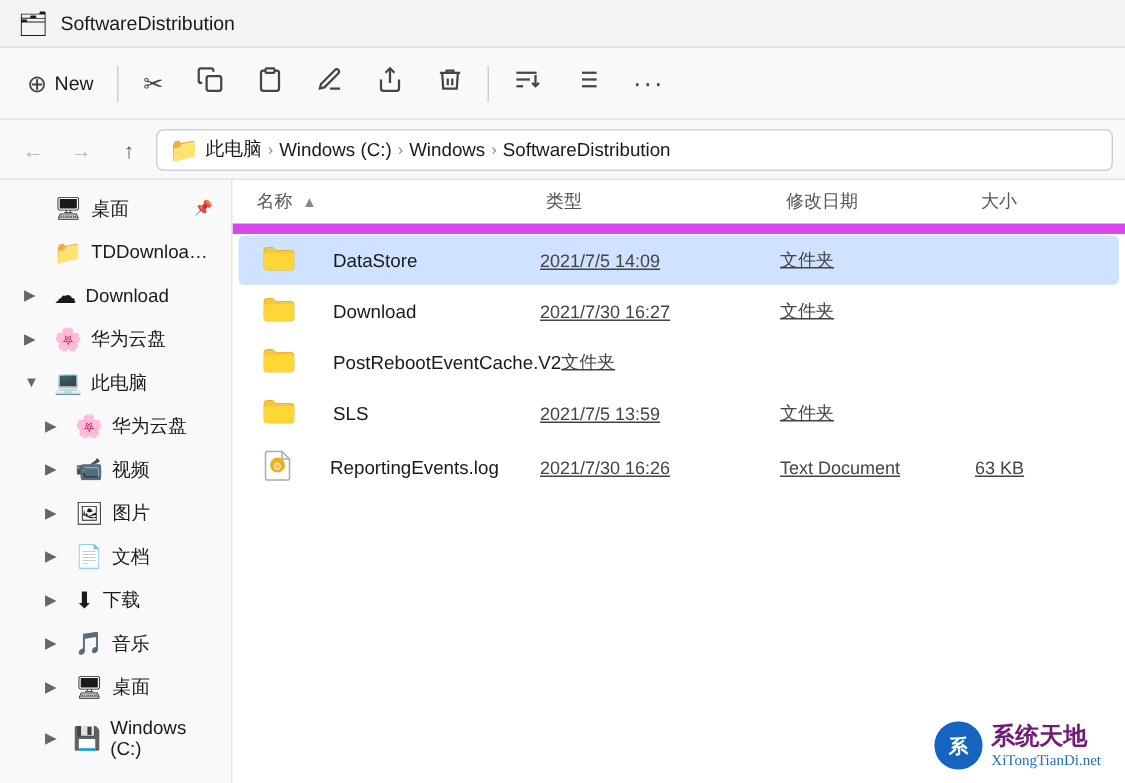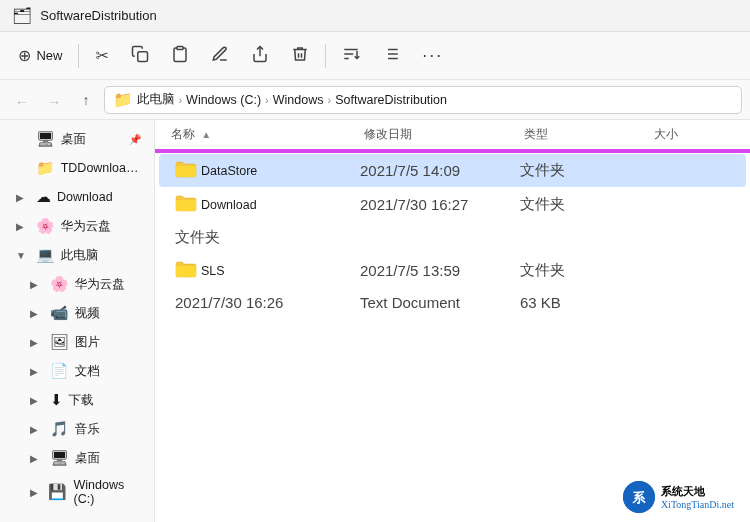--- a/index.html
+++ b/index.html
@@ -134,45 +134,46 @@
     
     .file-list {
       flex: 1;
       overflow-y: auto;
       padding: 0;
     }
     .file-list-header {
       display: grid;
       grid-template-columns: 1fr 160px 130px 80px;
       padding: 6px 16px;
-      border-bottom: 4px solid #d946ef;
+      border-bottom: 7px solid #d946ef;
       color: #555;
       font-size: 12px;
       cursor: pointer;
     }
     .sort-arrow { color: #888; margin-left: 3px; font-size: 10px; }
     .file-row {
       display: grid;
       grid-template-columns: 1fr 160px 130px 80px;
       padding: 6px 16px;
       border-radius: 4px;
       margin: 1px 4px;
       align-items: center;
       cursor: pointer;
     }
     .file-row.selected { background: #cfe2ff; }
     .file-name {
       display: flex;
       align-items: center;
-      gap: 4px;
+      gap: 25px;
       font-size: 12.5px;
     }
     .file-date, .file-type, .file-size {
-      font-size: 15px;
+      font-size: 12px;
       color: #444;
+      text-decoration: underline;
     }
 
     
     .watermark {
       position: absolute;
       bottom: 6px;
       right: 8px;
       display: flex;
       align-items: center;
       gap: 6px;
@@ -383,22 +384,22 @@
       <span>Windows (C:)</span>
     </div>
   </div>
 
   <div class="file-list">
 
     <div class="file-list-header">
       <span>
         名称 <span class="sort-arrow">▲</span>
       </span>
+      <span>类型</span>
       <span>修改日期</span>
-      <span>类型</span>
       <span>大小</span>
     </div>
 
     <div class="file-row selected">
       <span class="file-name">
         <span>
           <svg width="22" height="18" viewBox="0 0 22 18" fill="none">
             <path d="M1 4a2 2 0 012-2h4l2 2h10a2 2 0 012 2v9a2 2 0 01-2 2H3a2 2 0 01-2-2V4z" fill="#f5c842" stroke="#e6a800" stroke-width="0.5"></path>
             <path d="M1 6h20v9a2 2 0 01-2 2H3a2 2 0 01-2-2V6z" fill="#fdd835"></path>
           </svg>
@@ -419,51 +420,71 @@
           </svg>
         </span>
         <span>Download</span>
       </span>
       <span class="file-date">2021/7/30 16:27</span>
       <span class="file-type">文件夹</span>
       <span class="file-size"></span>
     </div>
 
     <div class="file-row">
+      <span class="file-name">
+        <span>
+          <svg width="22" height="18" viewBox="0 0 22 18" fill="none">
+            <path d="M1 4a2 2 0 012-2h4l2 2h10a2 2 0 012 2v9a2 2 0 01-2 2H3a2 2 0 01-2-2V4z" fill="#f5c842" stroke="#e6a800" stroke-width="0.5"></path>
+            <path d="M1 6h20v9a2 2 0 01-2 2H3a2 2 0 01-2-2V6z" fill="#fdd835"></path>
+          </svg>
+        </span>
+        <span>PostRebootEventCache.V2</span>
+      </span>
       <span class="file-type">文件夹</span>
       <span class="file-size"></span>
     </div>
 
     <div class="file-row">
       <span class="file-name">
         <span>
           <svg width="22" height="18" viewBox="0 0 22 18" fill="none">
             <path d="M1 4a2 2 0 012-2h4l2 2h10a2 2 0 012 2v9a2 2 0 01-2 2H3a2 2 0 01-2-2V4z" fill="#f5c842" stroke="#e6a800" stroke-width="0.5"></path>
             <path d="M1 6h20v9a2 2 0 01-2 2H3a2 2 0 01-2-2V6z" fill="#fdd835"></path>
           </svg>
         </span>
         <span>SLS</span>
       </span>
       <span class="file-date">2021/7/5 13:59</span>
       <span class="file-type">文件夹</span>
       <span class="file-size"></span>
     </div>
 
     <div class="file-row">
+      <span class="file-name">
+        <span>
+          <svg width="20" height="22" viewBox="0 0 20 22" fill="none">
+            <path d="M3 2h10l5 5v13a1 1 0 01-1 1H3a1 1 0 01-1-1V3a1 1 0 011-1z" fill="#fff" stroke="#aaa" stroke-width="1"></path>
+            <path d="M13 2v5h5" fill="none" stroke="#aaa" stroke-width="1"></path>
+            <circle cx="10" cy="11" r="5" fill="#e8a000" opacity="0.85"></circle>
+            <text x="10" y="14.5" text-anchor="middle" font-size="7" fill="#fff" font-family="sans-serif">⚙</text>
+          </svg>
+        </span>
+        <span>ReportingEvents.log</span>
+      </span>
       <span class="file-date">2021/7/30 16:26</span>
       <span class="file-type">Text Document</span>
       <span class="file-size">63 KB</span>
     </div>
   </div>
 </div>
 
 <div class="watermark" style="position:fixed; bottom:6px; right:8px;">
   <div class="watermark-logo">
     <svg width="32" height="32" viewBox="0 0 32 32">
       <circle cx="16" cy="16" r="16" fill="#1565c0"></circle>
       <text x="16" y="21" text-anchor="middle" font-size="13" fill="white" font-family="sans-serif" font-weight="bold">系</text>
     </svg>
   </div>
   <div>
-    <div style="font-size:11px; color:#000000; font-weight:700;">系统天地</div>
+    <div style="font-size:16px; color:#701a75; font-weight:700;">系统天地</div>
     <div style="font-size:10px; color:#1a6fbe;font-family:Liberation Serif, serif;">XiTongTianDi.net</div>
   </div>
 </div>
 
 </body></html>

